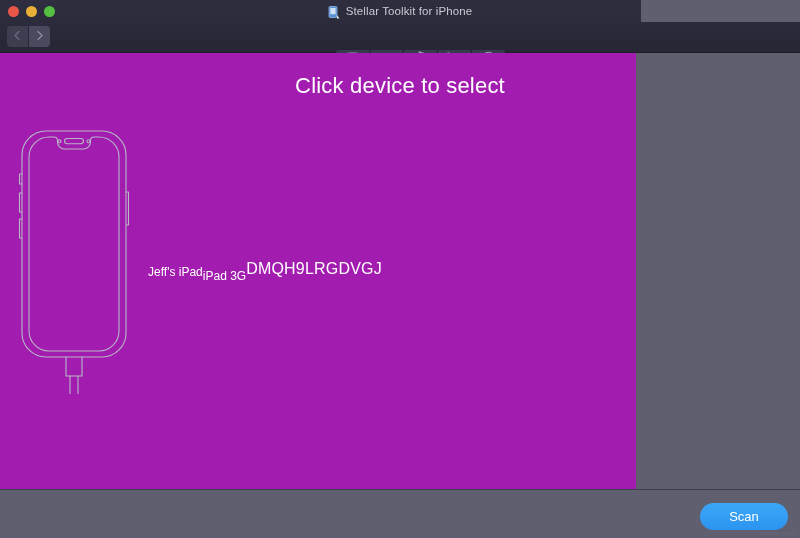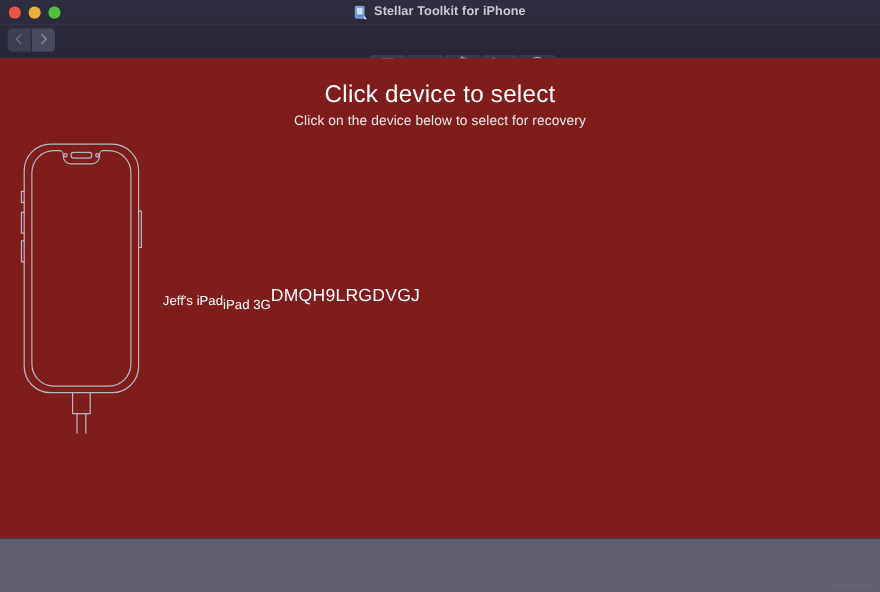--- a/index.html
+++ b/index.html
@@ -14,26 +14,25 @@
     overflow: hidden;
     background: #5f5f70;
     font-family: "Liberation Sans", sans-serif;
     -webkit-font-smoothing: antialiased;
   }
 
   
   .titlebar {
     position: absolute;
     left: 0; top: 0;
-    width: 800px;
+    width: 641px;
     height: 22px;
     background: linear-gradient(to bottom, #2e2e40 0%, #2b2b3c 100%);
     display: flex;
     align-items: center;
-    font-weight: bold;
   }
   .traffic {
     position: absolute;
     left: 8px; top: 6px;
     display: flex;
     gap: 7px;
   }
   .tl-dot {
     width: 11px; height: 11px;
     border-radius: 50%;
@@ -115,23 +114,23 @@
     justify-content: center;
     border-radius: 2px;
   }
   .iconbtn:first-child { border-radius: 3px 0 0 3px; }
   .iconbtn:last-child  { border-radius: 0 3px 3px 0; }
 
   
   .content {
     position: absolute;
     left: 0; top: 53px;
-    width: 800px;
+    width: 636px;
     height: 436px;
-    background: #7f1d1d;
+    background: #a21caf;
   }
   .heading {
     position: absolute;
     left: 0; top: 20px;
     width: 800px;
     text-align: center;
     color: #ffffff;
     font-size: 22px;
     font-weight: normal;
     letter-spacing: 0.2px;
@@ -307,21 +306,20 @@
           </svg>
         </span>
       </button>
 
     </div>
   </div>
 
   <div class="content">
 
     <div class="heading">Click device to select</div>
-    <div class="subheading">Click on the device below to select for recovery</div>
 
     <div class="device-wrap">
 
       <span class="device-svg">
         <svg width="148" height="265" viewBox="0 0 148 265">
           <g fill="none" stroke="#b7b7c5" stroke-width="1.1" stroke-linejoin="round" stroke-linecap="round">
 
             <path d="M22 26
                      A24 24 0 0 1 46 2
                      L102 2
@@ -372,16 +370,17 @@
       </span>
 
       <div class="dev-name">Jeff's iPad</div>
       <div class="dev-model">iPad 3G</div>
       <div class="dev-serial">DMQH9LRGDVGJ</div>
     </div>
   </div>
 
   <div class="divider"></div>
   <div class="bottombar">
+    <button class="scan-btn">Scan</button>
     <span class="watermark">wisdom.com</span>
   </div>
 
 </div>
 
 </body></html>

